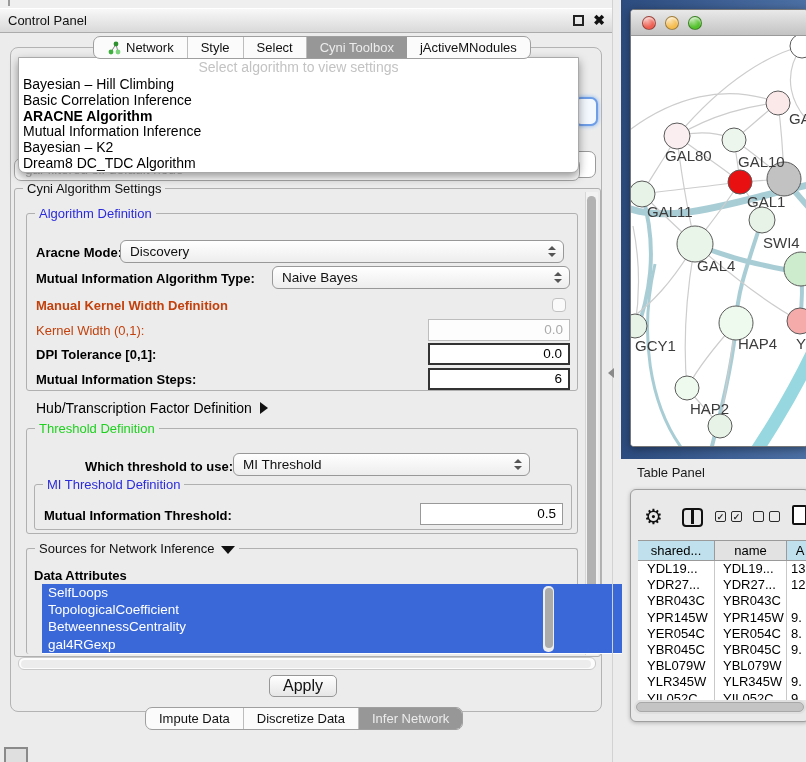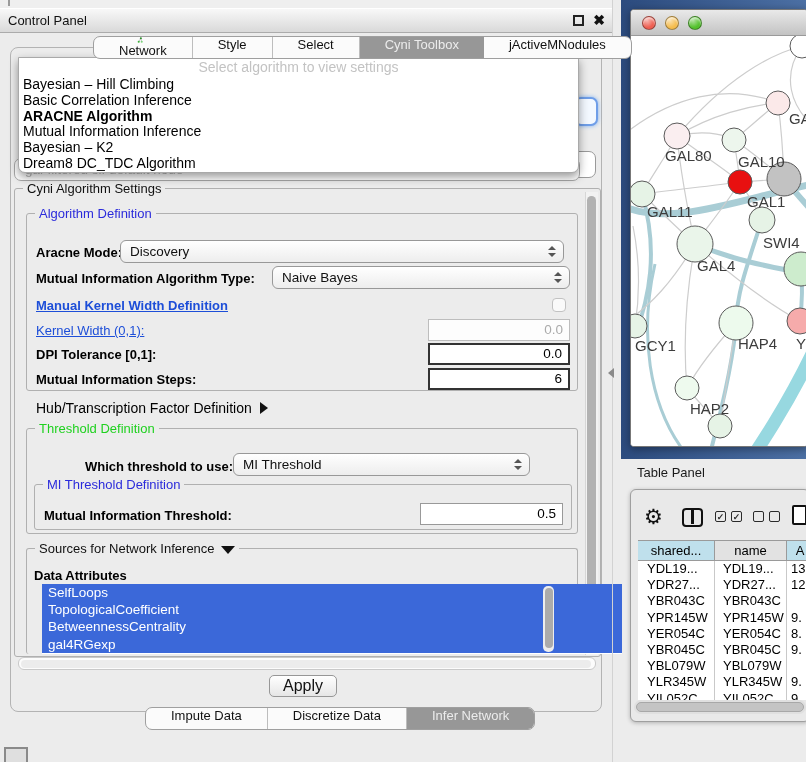--- a/index.html
+++ b/index.html
@@ -13,22 +13,22 @@
   #cp-titlebar { left:0; top:8px; width:613px; height:25px;
     background:linear-gradient(#f8f8f8,#d9d9d9); border-top:1px solid #fff;
     border-bottom:1px solid #ababab; display:flex; align-items:center; padding:0 8px; }
   #cp-title { font-size:13px; color:#111; }
   #cp-float { margin-left:auto; width:11px; height:11px; border:2px solid #222; background:transparent; }
   #cp-close { margin-left:9px; font-size:14px; font-weight:bold; color:#111; line-height:11px; }
 
   
   .tabbar { display:flex; border:1px solid #9f9f9f; border-radius:7px; overflow:hidden;
     background:#fbfbfb; height:23px; z-index:60; }
-  .tab { display:flex; align-items:center; padding:0 25px; font-size:13px; color:#111;
-    border-right:1px solid #bdbdbd; white-space:nowrap;flex-direction:column; }
+  .tab { display:flex; align-items:center; padding:0 13px; font-size:13px; color:#111;
+    border-right:1px solid #bdbdbd; white-space:nowrap; }
   .tab:last-child { border-right:none; }
   .tab.selected { background:#979797; color:#ececec; border-right:none; }
   #top-tabbar { left:93px; top:36px; }
   #bottom-tabbar { left:145px; top:707px; }
 
   #cp-main { left:10px; top:47px; width:592px; height:665px; border:1px solid #b3b3b3;
     border-radius:8px; background:#ececec; }
 
   
   #dd-overlay { left:18px; top:57px; width:561px; height:116px; background:#fff;
@@ -55,21 +55,21 @@
   .legend.green { color:#1fd11f; }
 
   #fs-settings { left:14px; top:188px; width:587px; height:469px; }
   #fs-algo  { left:26px; top:213px; width:552px; height:178px; }
   #fs-thresh{ left:26px; top:428px; width:552px; height:106px; }
   #fs-mi    { left:34px; top:484px; width:538px; height:46px; }
   #fs-src   { left:26px; top:548px; width:552px; height:106px; border-bottom:none; }
 
   .lbl { position:absolute; font-size:13px; color:#000; white-space:nowrap; }
   .lbl.b { font-weight:bold; }
-  .lbl.dis { color:#1d4ed8;text-decoration:underline; }
+  .lbl.dis { color:#c2410c; }
 
   
   .combo { position:absolute; display:flex; align-items:center; height:23px;
     border:1px solid #989898; border-radius:6px;
     background:linear-gradient(#ffffff,#ededed); font-size:13.5px; color:#111;
     padding-left:9px; }
   .combo .stp { margin-left:auto; margin-right:7px; display:flex; flex-direction:column; gap:3px; }
   .stp i { display:block; width:0; height:0; border-left:4px solid transparent; border-right:4px solid transparent; }
   .stp .up { border-bottom:4px solid #555; }
   .stp .dn { border-top:4px solid #555; }

